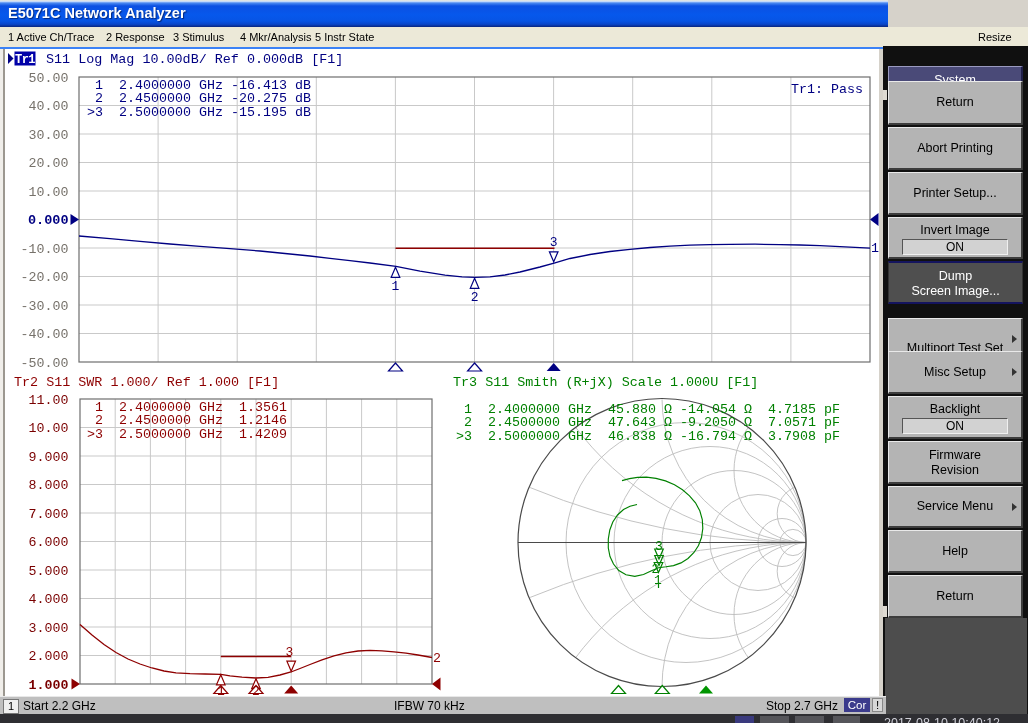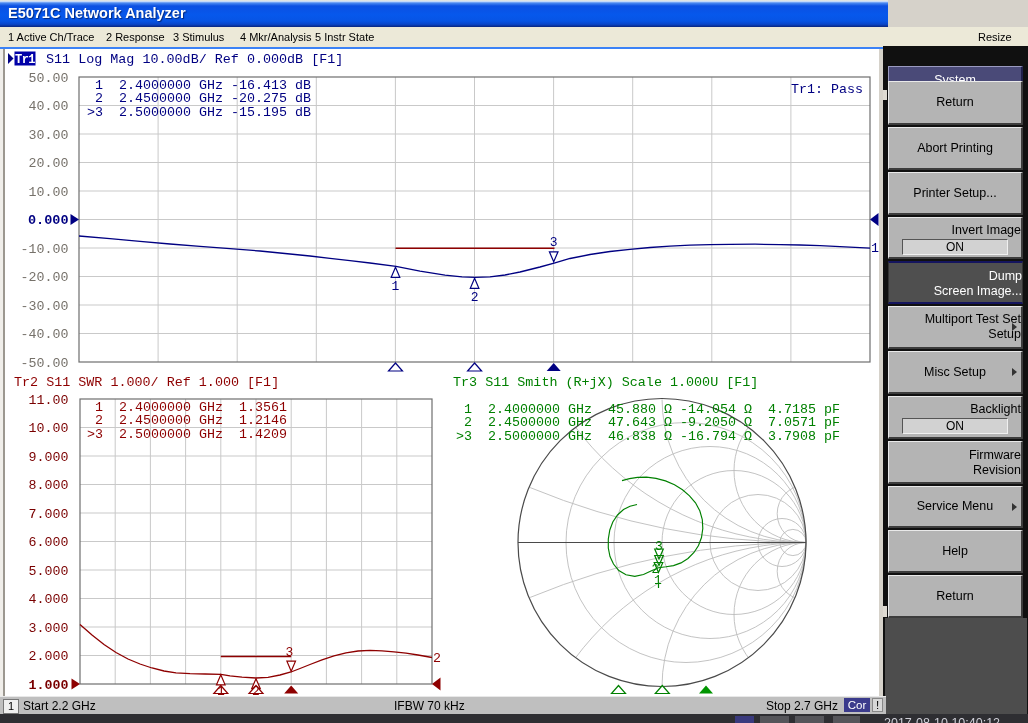--- a/index.html
+++ b/index.html
@@ -12,21 +12,21 @@
 #menubar{position:absolute;left:0;top:27px;width:1028px;height:22px;background:#ece9d8;
   border-bottom:2px solid #3b82f6;box-sizing:border-box;}
 .mi{position:absolute;top:4px;font-size:11px;color:#000;}
 #content{position:absolute;left:5px;top:49px;width:874px;height:647px;background:#fff;}
 #plotsvg{position:absolute;left:0;top:0;}
 #sidebar{position:absolute;left:883px;top:46px;width:145px;height:677px;background:#101010;}
 .btn{position:absolute;left:5px;width:135px;background:#b4b4b4;
   border-top:1px solid #e9e9e9;border-left:1px solid #e9e9e9;
   border-bottom:2px solid #3c3c3c;border-right:2px solid #3c3c3c;
   box-sizing:border-box;color:#000;font-size:12.5px;text-align:center;}
-.btn .bl{display:block;line-height:15px;text-align:right;}
+.btn .bl{display:block;line-height:15px;}
 .arrow{position:absolute;right:4px;top:50%;margin-top:-4px;width:0;height:0;
   border-left:5px solid #333;border-top:4px solid transparent;border-bottom:4px solid transparent;}
 .oninset{margin:1px auto 0;width:104px;height:14px;line-height:14px;background:#d2d2d2;
   border-top:1px solid #555;border-left:1px solid #555;
   border-bottom:1px solid #f0f0f0;border-right:1px solid #f0f0f0;font-size:12px;}
 #statusbar{position:absolute;left:0;top:696px;width:886px;height:18px;background:#bfbfbf;
   border-top:1px solid #e8e8e8;box-sizing:border-box;font-size:12px;color:#000;}
 #taskstrip{position:absolute;left:0;top:714px;width:1028px;height:9px;background:#2e2e32;overflow:hidden;}
 </style>
 </head>
@@ -200,21 +200,21 @@
   <div class="btn" style="top:81px;height:43px;line-height:40px;">Abort Printing</div>
   <div class="btn" style="top:126px;height:43px;line-height:40px;">Printer Setup...</div>
   <div class="btn" style="top:171px;height:42px;padding-top:5px;">
       <span class="bl">Invert Image</span>
       <div class="oninset">ON</div>
     </div>
   <div class="btn" style="top:215px;height:43px;background:#4f4f4f;color:#fff;border-top:2px solid #14145e;border-left:1px solid #333;border-bottom:2px solid #14145e;border-right:1px solid #333;padding-top:6px;">
       <span class="bl">Dump</span>
       <span class="bl">Screen Image...</span>
     </div>
-  <div class="btn" style="top:260px;height:43px;padding-top:5px;">
+  <div class="btn" style="top:272px;height:43px;padding-top:22px;">
       <span class="bl">Multiport Test Set</span>
       <span class="bl">Setup</span>
       <div class="arrow"></div>
     </div>
   <div class="btn" style="top:305px;height:43px;line-height:40px;">Misc Setup<div class="arrow"></div></div>
   <div class="btn" style="top:350px;height:43px;padding-top:5px;">
       <span class="bl">Backlight</span>
       <div class="oninset">ON</div>
     </div>
   <div class="btn" style="top:395px;height:43px;padding-top:6px;">

